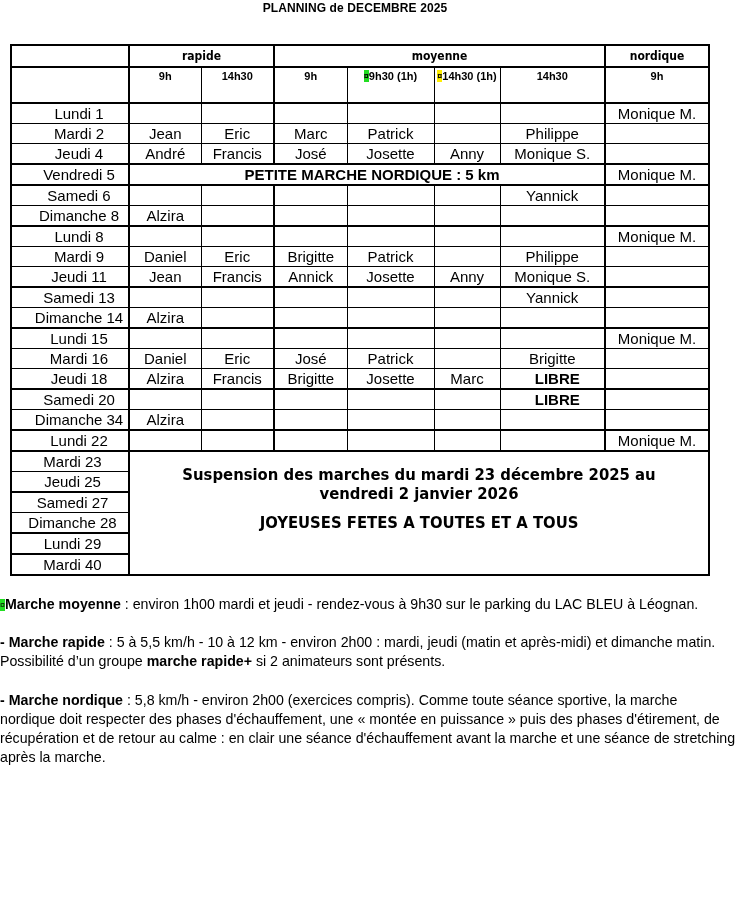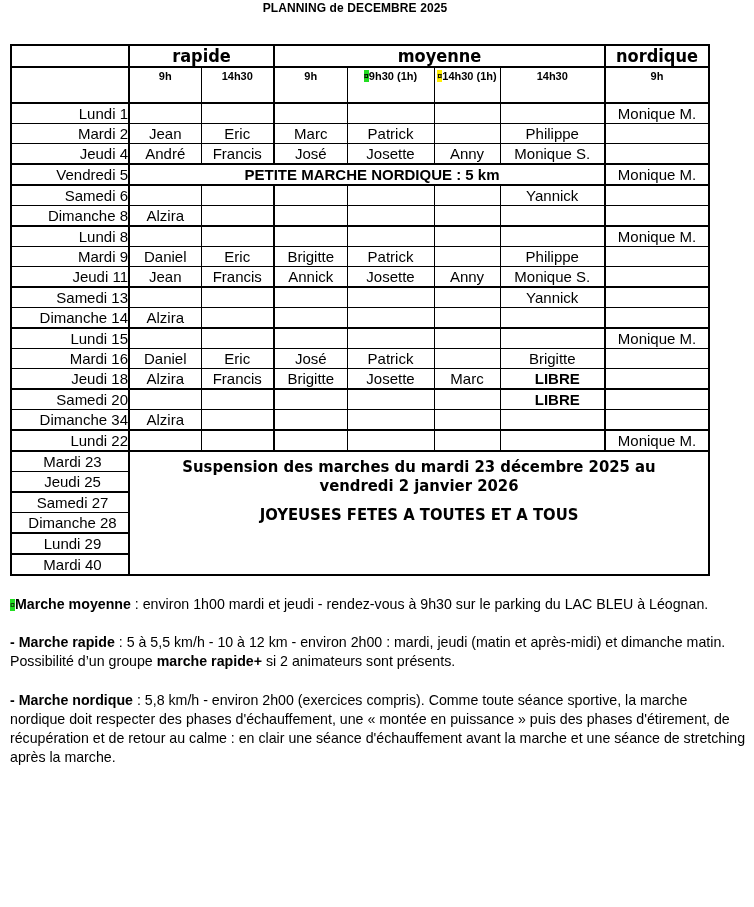--- a/index.html
+++ b/index.html
@@ -4,39 +4,39 @@
 <style>
   html, body { margin: 0; padding: 0; background: #ffffff; }
   body { width: 754px; height: 907px; position: relative; overflow: hidden;
          font-family: "Liberation Sans", sans-serif; color: #000; }
   .title { position: absolute; left: 0; top: 1px; width: 710px; text-align: center;
            font-weight: bold; font-size: 12px; font-family: "Liberation Sans", sans-serif; letter-spacing: 0.1px; }
   table.plan { position: absolute; left: 10px; top: 44px; border-collapse: collapse;
                border: 2px solid #000; table-layout: fixed; }
   table.plan td { border: 1px solid #000; padding: 0; height: 19px; line-height: 19px;
                   font-size: 15px; text-align: center; overflow: hidden; white-space: nowrap; }
-  table.plan td.day { text-align: right; padding-left: 18px; }
+  table.plan td.day { text-align: center; padding-left: 18px; }
   table.plan tr.head1 td { font-family: "DejaVu Sans Condensed", "DejaVu Sans", sans-serif; font-weight: bold;
-                           font-size: 18px; height: 20px; line-height: 20px; border-bottom: 2px solid #000; }
+                           font-size: 12px; height: 20px; line-height: 20px; border-bottom: 2px solid #000; }
   table.plan tr.head2 td { font-family: Liberation Sans, sans-serif; font-weight: bold; font-size: 11px;
                            vertical-align: top; line-height: 17px; height: 34px; white-space: normal;
                            border-bottom: 2px solid #000; }
   .mark { display: inline-block; width: 5px; height: 12px; vertical-align: -2px; font-size: 9px; line-height: 12px; overflow: hidden; }
   .mark.green { background: #22dd22; }
   .mark.yellow { background: #ffee00; }
   table.plan td.vthick { border-left: 2px solid #000; }
   table.plan tr.grp td { border-top: 2px solid #000; }
   table.plan td.bold { font-weight: bold; padding-left: 10px; }
   table.plan td.susp-cell { white-space: normal; vertical-align: top; font-family: "DejaVu Sans Condensed", "DejaVu Sans", sans-serif;
-                            font-weight: bold; font-size: 16.5px; line-height: 31px; padding-top: 5px; border-left: 2px solid #000; }
+                            font-weight: bold; font-size: 16.5px; line-height: 31px; padding-top: 13px; border-left: 2px solid #000; }
   .susp-line { display: block; }
   .susp-gap { display: block; height: 10px; }
   table.plan tr.sm td { height: 19px; line-height: 19px; }
   table.plan td.day-sm { text-align: center; padding-left: 5px; }
-  .notes { position: absolute; left: 10px; top: 595px; width: 736px; font-size: 14.2px; line-height: 19.2px; }
+  .notes { position: absolute; left: 0; top: 595px; width: 736px; font-size: 14.2px; line-height: 19.2px; }
   .notes p { margin: 0 0 19px 0; }
   .notes b { font-weight: bold; }
 </style>
 </head>
 <body>
 
 <div class="title">PLANNING de DECEMBRE 2025</div>
 
 <table class="plan">
   <colgroup>

